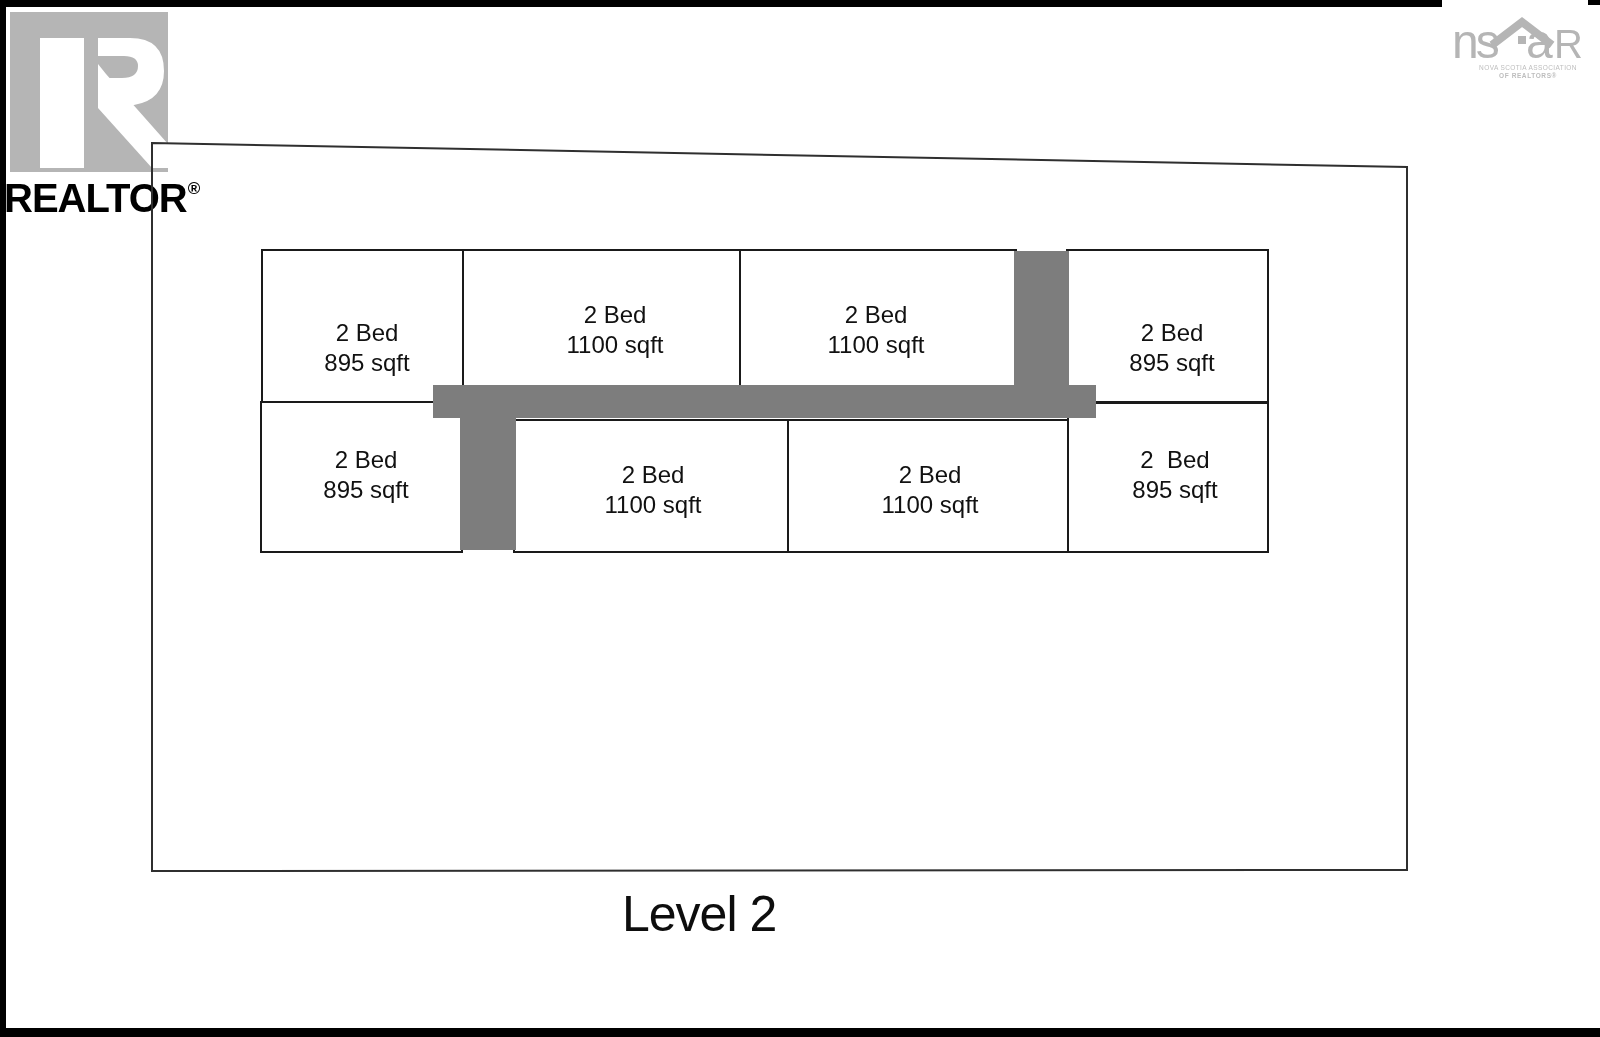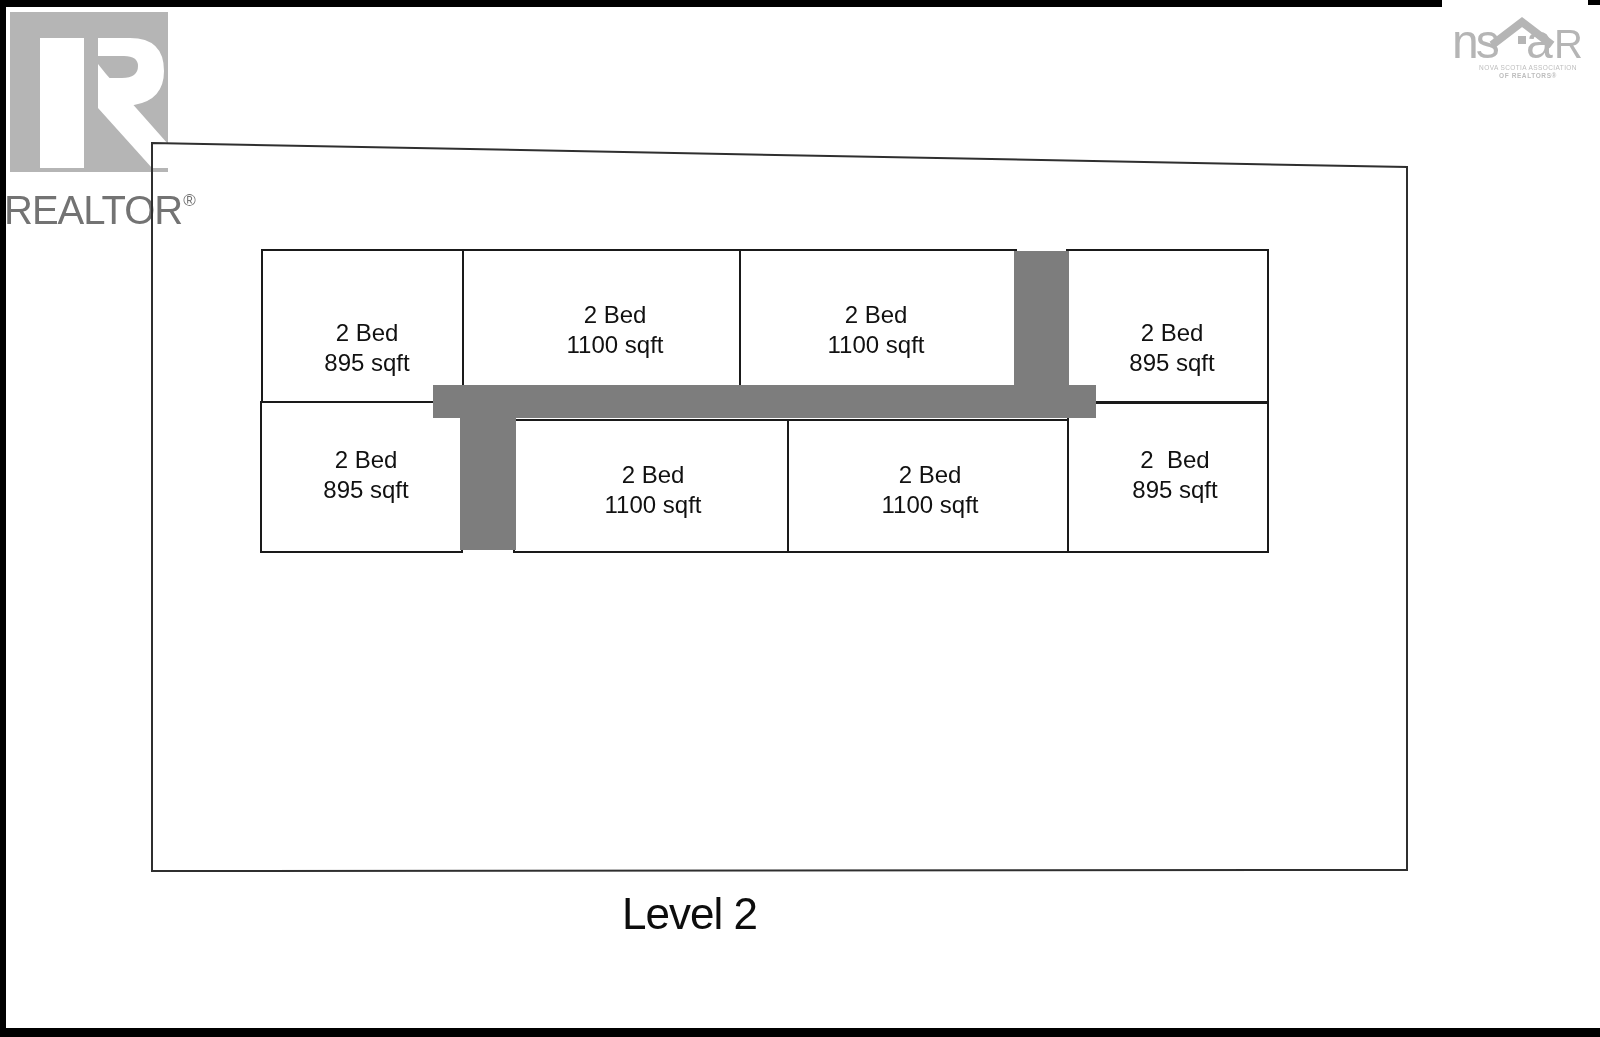--- a/index.html
+++ b/index.html
@@ -9,22 +9,22 @@
   }
   
   .bar-top{position:absolute;left:0;top:0;width:1442px;height:7px;background:#000;}
   .bar-left{position:absolute;left:0;top:0;width:6px;height:1037px;background:#000;}
   .bar-bottom{position:absolute;left:0;top:1028px;width:1600px;height:9px;background:#000;}
   .corner-tr{position:absolute;left:1588px;top:0;width:12px;height:5px;background:#000;}
 
   
   .realtor{position:absolute;left:10px;top:12px;width:190px;}
   .realtor-word{
-    position:absolute;left:-6px;top:176px;font-size:40px;letter-spacing:-1px;
-    color:#737373;white-space:nowrap;
+    position:absolute;left:-6px;top:164px;font-size:40px;letter-spacing:-1px;
+    color:#000000;white-space:nowrap;font-weight:bold;
   }
   .realtor-word sup{font-size:17px;vertical-align:18px;margin-left:1px;}
 
   
   .nsar{position:absolute;left:1452px;top:12px;width:152px;}
   .nsar-tagline{
     margin-top:-4px;text-align:center;color:#bdbdbd;
     font-size:6.5px;line-height:8px;letter-spacing:0.4px;white-space:nowrap;
   }
   .nsar-tagline .l2 b{letter-spacing:0.6px;}
@@ -35,21 +35,21 @@
   
   .unit-label{
     position:absolute;transform:translate(-50%,-50%);
     text-align:center;font-size:24px;line-height:30px;color:#111;
     white-space:pre-wrap;
   }
   .unit-label span{display:block;white-space:pre-wrap;}
 
   .level-title{
     position:absolute;left:622px;top:888px;
-    font-size:44px;line-height:52px;letter-spacing:-1px;color:#0d0d0d;
+    font-size:50px;line-height:52px;letter-spacing:-1px;color:#0d0d0d;
   }
 </style>
 </head>
 <body>
 
 <div class="bar-top"></div>
 <div class="bar-left"></div>
 <div class="bar-bottom"></div>
 <div class="corner-tr"></div>
 

